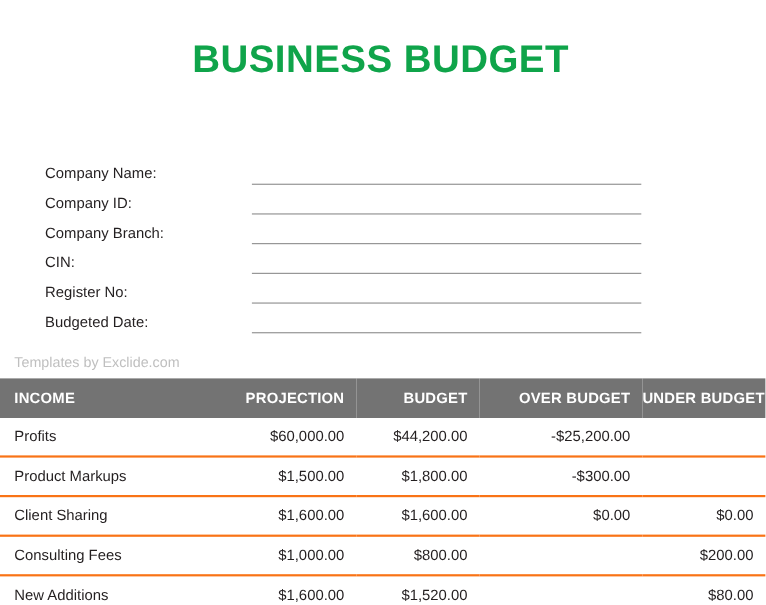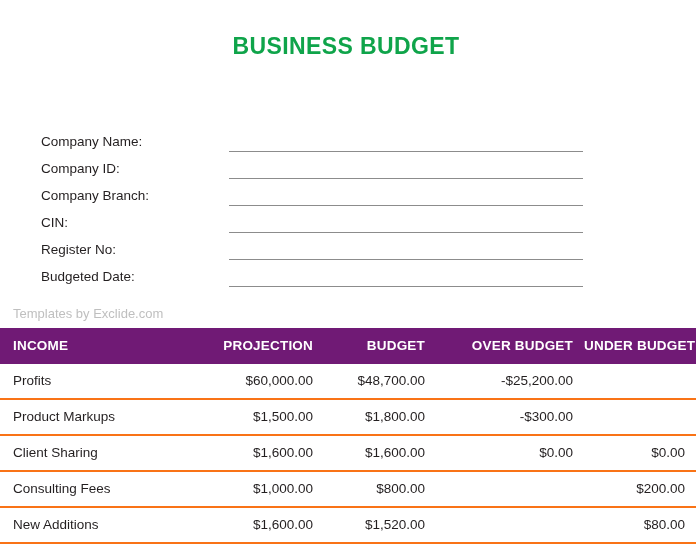--- a/index.html
+++ b/index.html
@@ -18,21 +18,21 @@
   }
 
   
   .title-wrap {
     width: 100%;
     padding-top: 11px;
     text-align: center;
   }
   .doc-title {
     display: inline-block;
-    font-size: 23px;
+    font-size: 35px;
     line-height: 40px;
     font-weight: bold;
     letter-spacing: 0.4px;
     color: #0fa44a;
     margin-left: -4px;
   }
 
   
   .form-block {
     margin-top: 46px;
@@ -68,21 +68,21 @@
   }
 
   
   .budget-table {
     width: 696px;
     border-collapse: collapse;
     table-layout: fixed;
     margin-top: 6px;
   }
   .budget-table thead th {
-    background: #701a75;
+    background: #737373;
     color: #ffffff;
     font-size: 13.5px;
     font-weight: bold;
     letter-spacing: 0.2px;
     height: 36px;
     padding: 0;
     vertical-align: middle;
     white-space: nowrap;
   }
   .budget-table thead th.col-name {
@@ -181,21 +181,21 @@
       <th class="col-num">BUDGET</th>
       <th class="col-num">OVER BUDGET</th>
       <th class="col-last">UNDER BUDGET</th>
     </tr>
   </thead>
   <tbody>
 
     <tr>
       <td class="col-name">Profits</td>
       <td class="col-num">$60,000.00</td>
-      <td class="col-num">$48,700.00</td>
+      <td class="col-num">$44,200.00</td>
       <td class="col-num">-$25,200.00</td>
       <td class="col-num"></td>
     </tr>
 
     <tr>
       <td class="col-name">Product Markups</td>
       <td class="col-num">$1,500.00</td>
       <td class="col-num">$1,800.00</td>
       <td class="col-num">-$300.00</td>
       <td class="col-num"></td>

